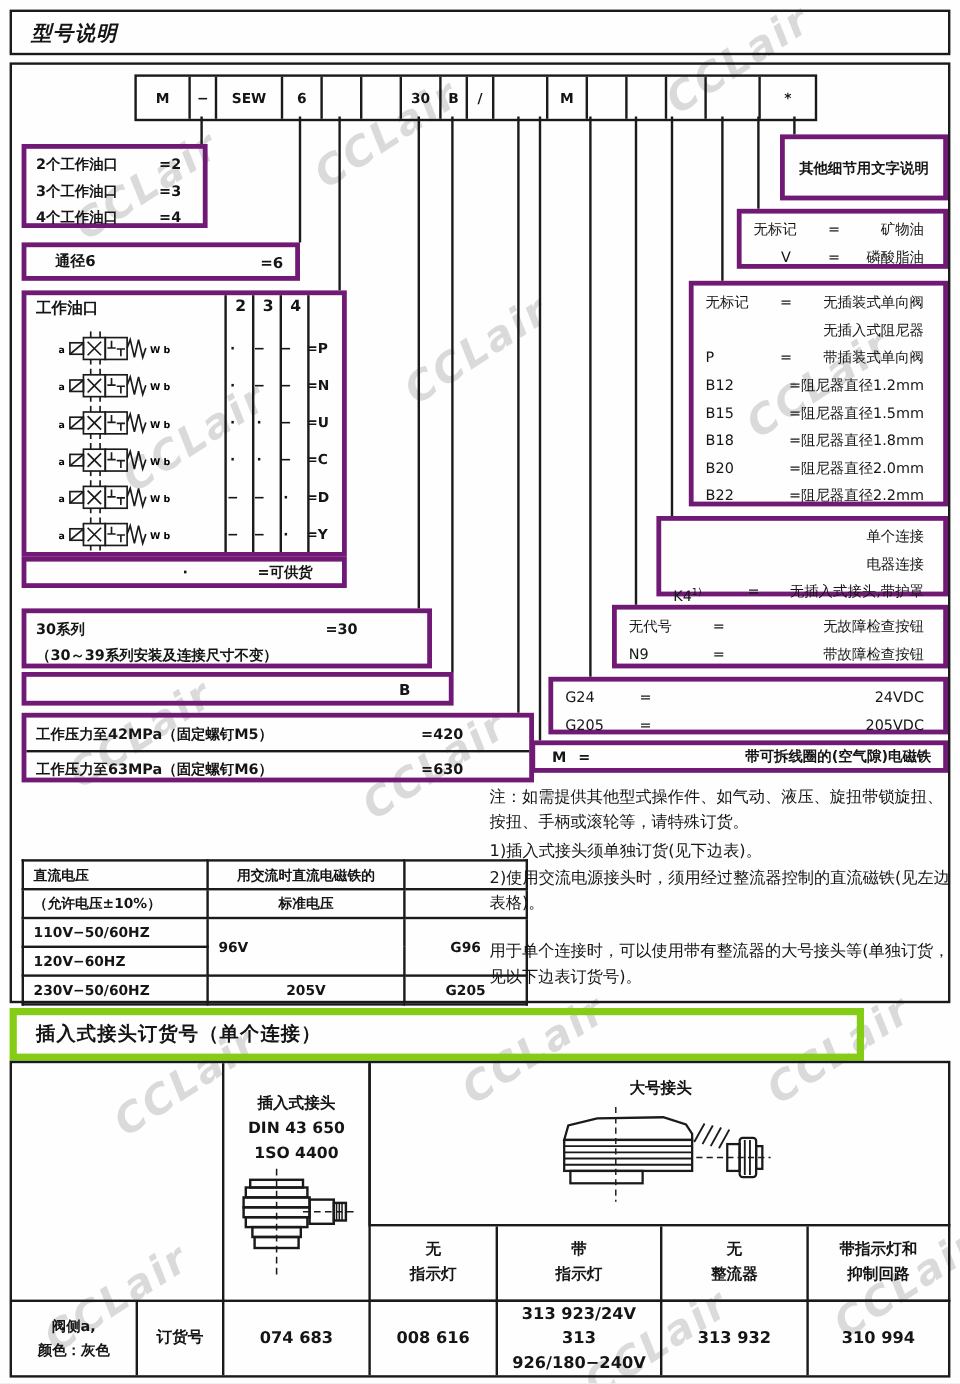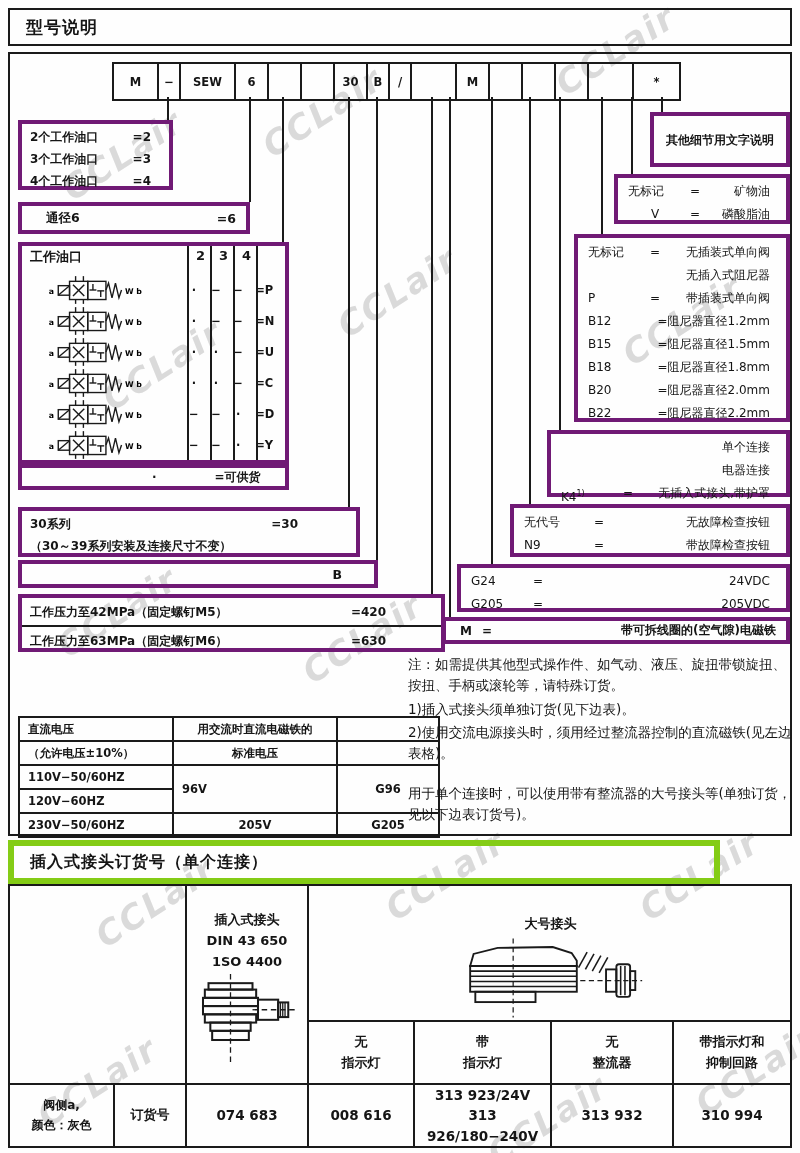--- a/index.html
+++ b/index.html
@@ -4,21 +4,21 @@
 <style>
   html,body{margin:0;padding:0;background:#e8e8e8;}
   .page{position:relative;width:800px;height:1153px;background:#fefefe;margin:0 auto;
         font-family:"DejaVu Sans","Liberation Sans",sans-serif;color:#151515;overflow:hidden;}
   .abs{position:absolute;}
   .box{position:absolute;border:4px solid #701a75;box-sizing:border-box;background:transparent;}
   .bold{font-weight:bold;}
   
   .title-band{position:absolute;left:8px;top:8px;width:784px;height:38px;border:2px solid #1a1a1a;
               box-sizing:border-box;display:flex;align-items:center;padding-left:16px;}
-  .title-band span{font-size:17px;font-weight:bold;letter-spacing:1px;}
+  .title-band span{font-size:17px;font-weight:bold;letter-spacing:1px;font-style:italic;}
   .main-frame{position:absolute;left:8px;top:52px;width:784px;height:784px;border:2px solid #1a1a1a;box-sizing:border-box;}
   .sec2-band{position:absolute;left:8px;top:840px;width:712px;height:44px;border:6px solid #84cc16;
              box-sizing:border-box;display:flex;align-items:center;padding-left:16px;}
   .sec2-band span{font-size:16px;font-weight:bold;letter-spacing:1px;}
   
   .mrow{position:absolute;left:102px;top:8px;height:35px;display:flex;border:2px solid #1a1a1a;box-sizing:content-box;}
   .mcell{display:flex;align-items:center;justify-content:center;font-size:11.5px;font-weight:bold;
          border-right:2px solid #1a1a1a;box-sizing:border-box;}
   .mcell:last-child{border-right:none;}
   
@@ -528,21 +528,21 @@
               <line x1="99" y1="33" x2="99" y2="49"></line>
               <line x1="101.5" y1="33" x2="101.5" y2="49"></line>
           </g>
           <g stroke="#1a1a1a" stroke-width="1.4" stroke-dasharray="6 4">
             <line x1="42" y1="2" x2="42" y2="98"></line>
             <line x1="66" y1="41" x2="116" y2="41"></line>
           </g>
         </svg>
       </span>
     </div>
-    <div class="ocell bb" style="left:299px;top:0;width:483px;height:136px;justify-content:flex-start;padding-top:28px">
+    <div class="ocell bb" style="left:299px;top:0;width:483px;height:136px;justify-content:flex-start;padding-top:12px">
       <span>大号接头</span>
       <span>
         <svg width="210" height="86" viewBox="0 0 220 100">
           <g fill="none" stroke="#1a1a1a" stroke-width="2.2">
             <polygon points="16,36 20,22 48,15 112,14 134,21 140,30 140,36"></polygon>
             <rect x="16" y="36" width="124" height="30"></rect>
             <rect x="22" y="66" width="70" height="12"></rect>
             <rect x="174" y="40" width="12" height="26"></rect>
             <rect x="186" y="34" width="16" height="38" rx="3"></rect>
             <rect x="202" y="42" width="6" height="22"></rect>

